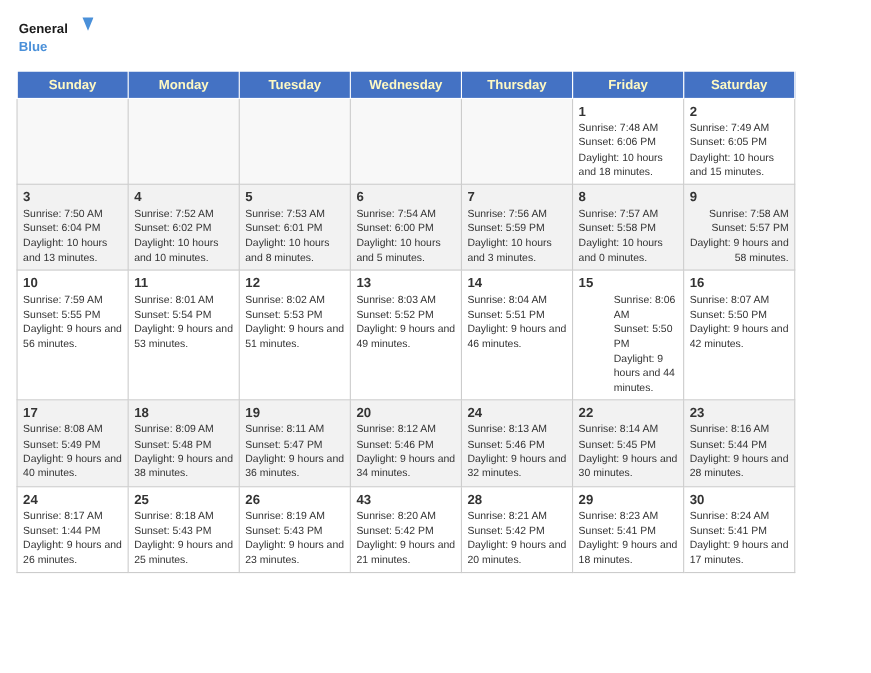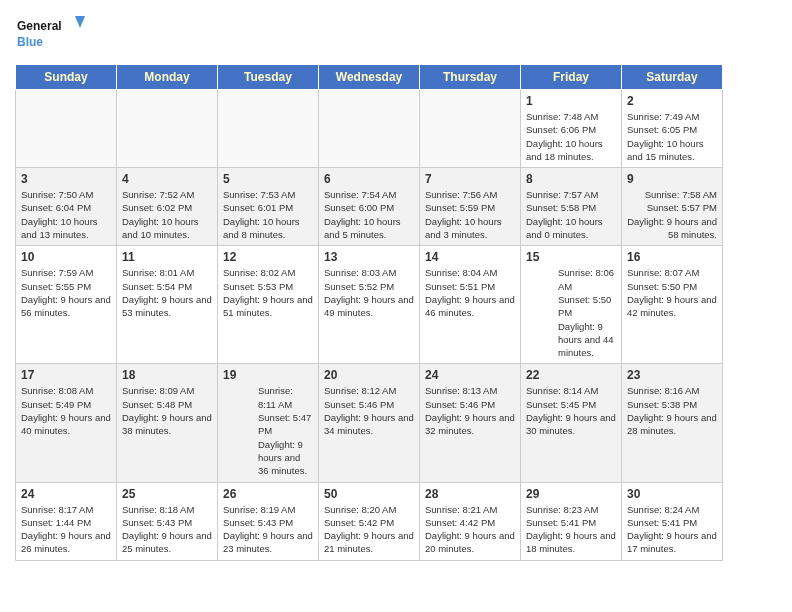--- a/index.html
+++ b/index.html
@@ -164,21 +164,21 @@
 Daylight: 9 hours and 40 minutes.</div>
           </td>
           <td class="alt-row">
             <span class="day-num">18</span>
             <div class="cell-text" style="white-space: pre-line;">Sunrise: 8:09 AM
 Sunset: 5:48 PM
 Daylight: 9 hours and 38 minutes.</div>
           </td>
           <td class="alt-row">
             <span class="day-num">19</span>
-            <div class="cell-text" style="white-space: pre-line; margin-left: 35px;">Sunrise: 8:11 AM
+            <div class="cell-text" style="white-space: pre-line;">Sunrise: 8:11 AM
 Sunset: 5:47 PM
 Daylight: 9 hours and 36 minutes.</div>
           </td>
           <td class="alt-row">
             <span class="day-num">20</span>
             <div class="cell-text" style="white-space: pre-line;">Sunrise: 8:12 AM
 Sunset: 5:46 PM
 Daylight: 9 hours and 34 minutes.</div>
           </td>
           <td class="alt-row">
@@ -189,21 +189,21 @@
           </td>
           <td class="alt-row">
             <span class="day-num">22</span>
             <div class="cell-text" style="white-space: pre-line;">Sunrise: 8:14 AM
 Sunset: 5:45 PM
 Daylight: 9 hours and 30 minutes.</div>
           </td>
           <td class="alt-row">
             <span class="day-num">23</span>
             <div class="cell-text" style="white-space: pre-line;">Sunrise: 8:16 AM
-Sunset: 5:38 PM
+Sunset: 5:44 PM
 Daylight: 9 hours and 28 minutes.</div>
           </td>
         </tr>
         <tr>
           <td>
             <span class="day-num">24</span>
             <div class="cell-text" style="white-space: pre-line;">Sunrise: 8:17 AM
 Sunset: 1:44 PM
 Daylight: 9 hours and 26 minutes.</div>
           </td>
@@ -213,29 +213,29 @@
 Sunset: 5:43 PM
 Daylight: 9 hours and 25 minutes.</div>
           </td>
           <td>
             <span class="day-num">26</span>
             <div class="cell-text" style="white-space: pre-line;">Sunrise: 8:19 AM
 Sunset: 5:43 PM
 Daylight: 9 hours and 23 minutes.</div>
           </td>
           <td>
-            <span class="day-num">50</span>
+            <span class="day-num">43</span>
             <div class="cell-text" style="white-space: pre-line;">Sunrise: 8:20 AM
 Sunset: 5:42 PM
 Daylight: 9 hours and 21 minutes.</div>
           </td>
           <td>
             <span class="day-num">28</span>
             <div class="cell-text" style="white-space: pre-line;">Sunrise: 8:21 AM
-Sunset: 4:42 PM
+Sunset: 5:42 PM
 Daylight: 9 hours and 20 minutes.</div>
           </td>
           <td>
             <span class="day-num">29</span>
             <div class="cell-text" style="white-space: pre-line;">Sunrise: 8:23 AM
 Sunset: 5:41 PM
 Daylight: 9 hours and 18 minutes.</div>
           </td>
           <td>
             <span class="day-num">30</span>

